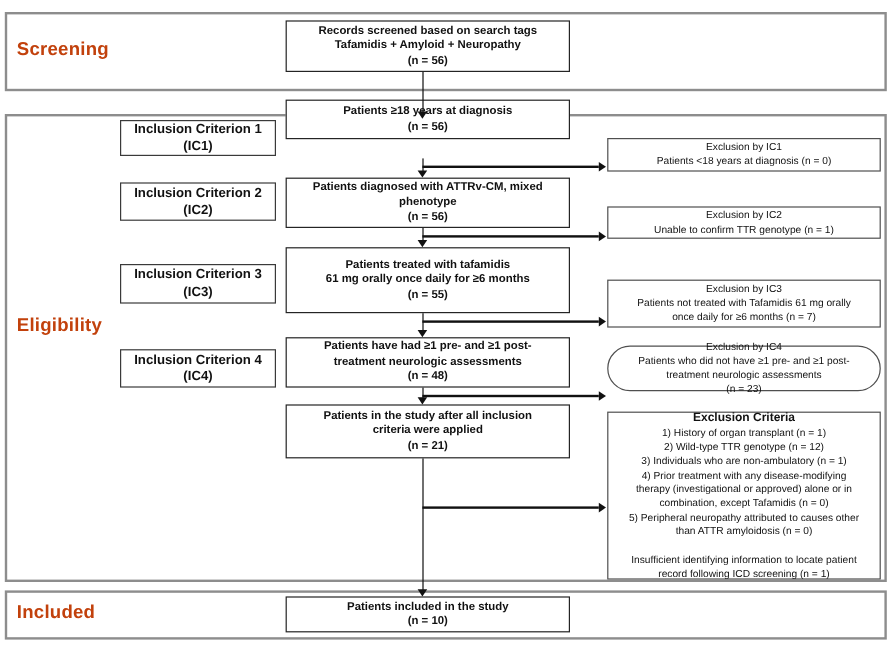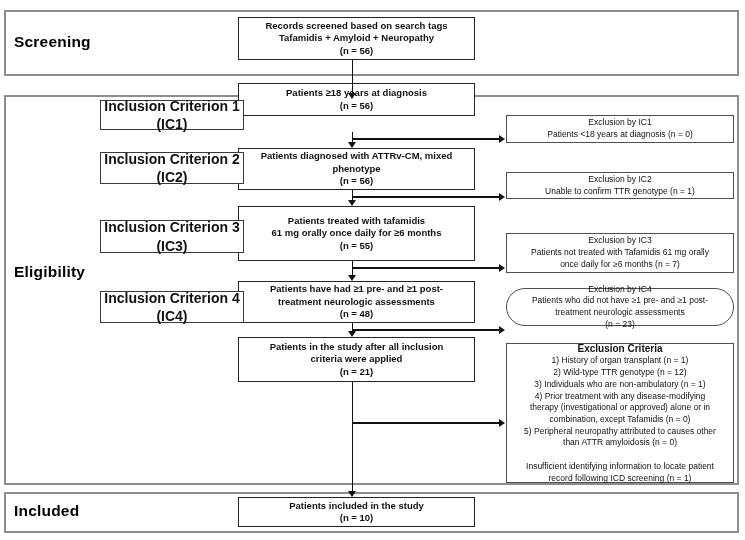--- a/index.html
+++ b/index.html
@@ -19,21 +19,21 @@
     box-sizing: border-box;
     border: 2px solid #8d8d8d;
     background: #ffffff;
   }
   .section-label {
     position: absolute;
     left: 14px;
     font-weight: bold;
     font-size: 15.5px;
     letter-spacing: 0.2px;
-    color: #000000;
+    color: #c2410c;
   }
   .box {
     position: absolute;
     box-sizing: border-box;
     background: #ffffff;
     display: flex;
     flex-direction: column;
     align-items: center;
     justify-content: center;
     text-align: center;
@@ -43,24 +43,24 @@
     left: 238px;
     width: 237px;
     border: 1.6px solid #242424;
     font-weight: bold;
     font-size: 9.5px;
     line-height: 1.3;
     padding: 1px 5px;
   }
   .icbox {
     left: 100px;
-    width: 144px;
+    width: 130px;
     border: 1.5px solid #3a3a3a;
     font-weight: bold;
-    font-size: 14px;
+    font-size: 11px;
     line-height: 1.3;
   }
   .exbox {
     left: 506px;
     width: 228px;
     border: 1.3px solid #4f4f4f;
     font-weight: normal;
     font-size: 8.5px;
     line-height: 1.38;
     padding: 2px 4px;

